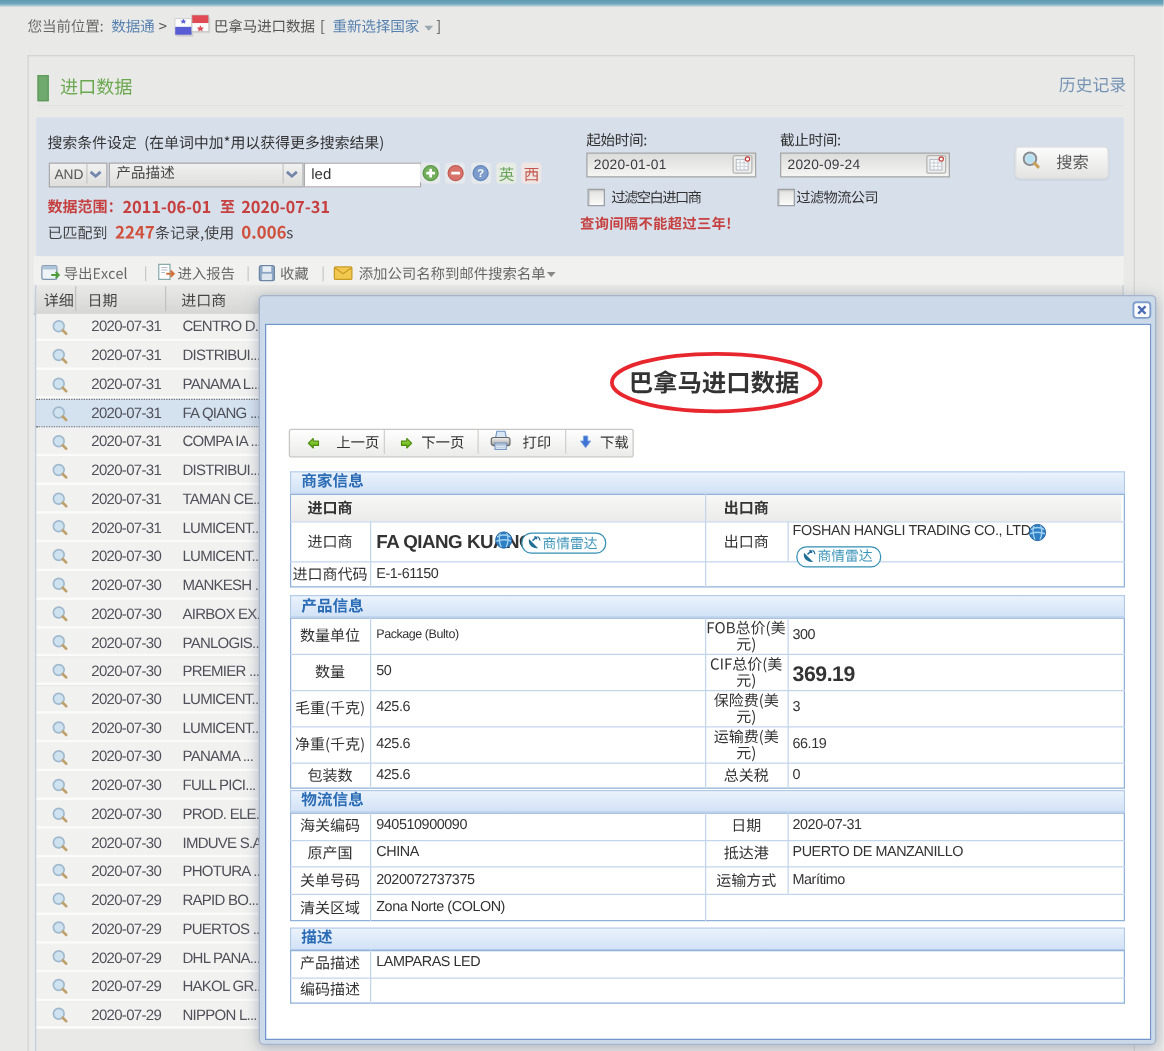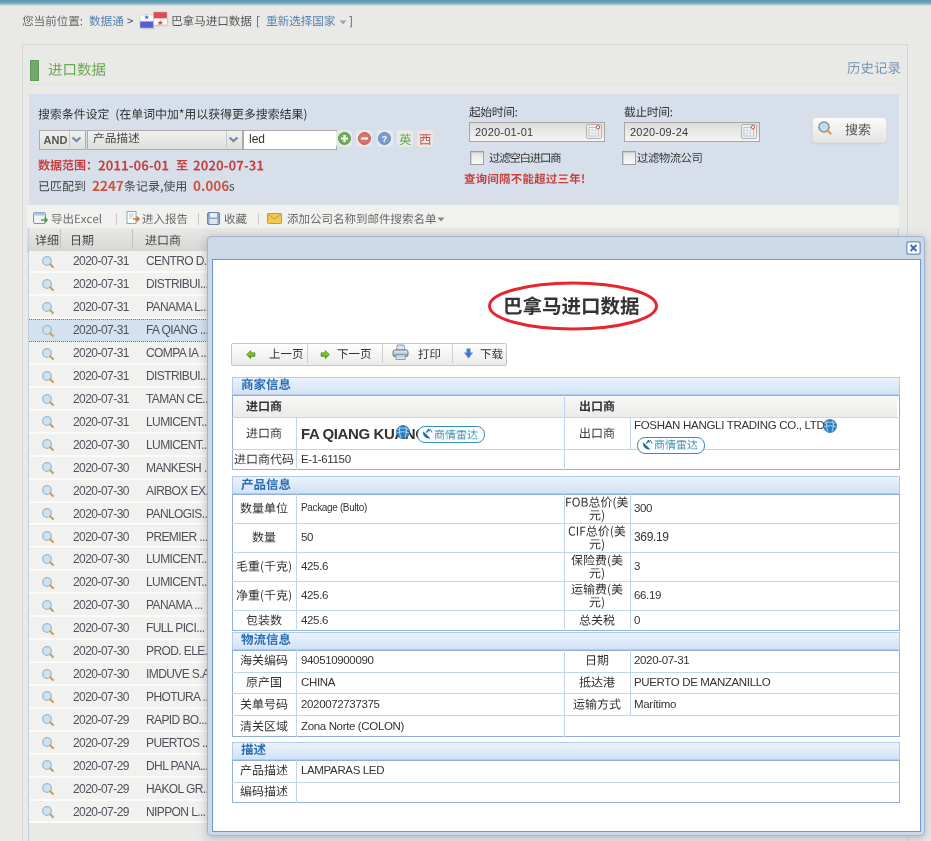--- a/index.html
+++ b/index.html
@@ -57,21 +57,21 @@
 <div class="b" style="left:30.0px;top:84.0px;width:869.0px;height:1.0px;background:#e2e2e0"></div>
 <div class="b" style="left:29px;top:94px;width:870px;height:111px;background:#d7dfeb"></div>
 <svg class="ct " style="left:38.0px;top:107.5px" width="270" height="13.8" viewBox="0 -10.5 270 13.8">
     <path d="M2.0 -10.0L2.0 -7.6L0.5 -7.6L0.5 -6.8L2.0 -6.8L2.0 -4.2L0.5 -3.7L0.7 -2.8L2.0 -3.3L2.0 -0.2C2.0 0.0 1.9 0.0 1.8 0.0C1.6 0.0 1.2 0.0 0.8 0.0C0.9 0.3 1.0 0.7 1.0 0.9C1.7 0.9 2.2 0.9 2.4 0.7C2.7 0.6 2.8 0.3 2.8 -0.2L2.8 -3.6L4.2 -4.2L4.0 -5.0L2.8 -4.5L2.8 -6.8L4.0 -6.8L4.0 -7.6L2.8 -7.6L2.8 -10.0ZM4.5 -3.5L4.5 -2.7L5.0 -2.7L5.0 -2.7C5.5 -1.9 6.1 -1.2 6.9 -0.6C5.9 -0.2 4.8 0.1 3.6 0.2C3.8 0.4 3.9 0.8 4.0 1.0C5.3 0.8 6.6 0.4 7.7 -0.1C8.7 0.3 9.8 0.7 10.9 0.9C11.0 0.7 11.3 0.4 11.4 0.2C10.4 0.0 9.4 -0.2 8.6 -0.6C9.6 -1.3 10.4 -2.1 10.8 -3.2L10.3 -3.5L10.2 -3.5L8.1 -3.5L8.1 -4.6L10.9 -4.6L10.9 -9.0L8.6 -9.0L8.6 -8.3L10.1 -8.3L10.1 -7.2L8.7 -7.2L8.7 -6.5L10.1 -6.5L10.1 -5.3L8.1 -5.3L8.1 -10.0L7.3 -10.0L7.3 -5.3L5.4 -5.3L5.4 -6.5L6.7 -6.5L6.7 -7.2L5.4 -7.2L5.4 -8.3C6.1 -8.4 6.7 -8.7 7.2 -9.0L6.6 -9.6C6.1 -9.3 5.4 -8.9 4.7 -8.7L4.7 -4.6L7.3 -4.6L7.3 -3.5ZM9.6 -2.7C9.2 -2.0 8.5 -1.5 7.8 -1.0C7.0 -1.5 6.3 -2.0 5.8 -2.7ZM19.4 -1.2C20.4 -0.7 21.7 0.1 22.3 0.7L23.1 0.2C22.4 -0.4 21.1 -1.2 20.1 -1.7ZM15.4 -1.6C14.7 -1.0 13.6 -0.3 12.6 0.1C12.8 0.3 13.2 0.6 13.3 0.7C14.3 0.2 15.4 -0.5 16.2 -1.3ZM14.2 -3.8C14.4 -3.9 14.7 -3.9 16.9 -4.1C15.9 -3.6 15.1 -3.2 14.7 -3.1C14.0 -2.8 13.5 -2.6 13.1 -2.6C13.2 -2.4 13.3 -2.0 13.4 -1.8C13.7 -1.9 14.1 -2.0 17.6 -2.2L17.6 -0.1C17.6 0.0 17.6 0.1 17.4 0.1C17.2 0.1 16.5 0.1 15.8 0.1C15.9 0.3 16.1 0.6 16.1 0.9C17.0 0.9 17.6 0.9 18.0 0.7C18.4 0.6 18.5 0.4 18.5 -0.1L18.5 -2.2L21.4 -2.4C21.7 -2.1 22.0 -1.8 22.2 -1.5L22.9 -2.0C22.4 -2.6 21.3 -3.6 20.4 -4.3L19.8 -3.9C20.1 -3.6 20.5 -3.3 20.8 -3.0L15.6 -2.8C17.3 -3.4 18.9 -4.2 20.6 -5.2L19.9 -5.7C19.4 -5.4 18.8 -5.0 18.2 -4.7L15.6 -4.6C16.4 -5.0 17.2 -5.5 18.0 -6.0L17.6 -6.3L22.2 -6.3L22.2 -4.8L23.0 -4.8L23.0 -7.1L18.3 -7.1L18.3 -8.2L22.9 -8.2L22.9 -8.9L18.3 -8.9L18.3 -10.0L17.4 -10.0L17.4 -8.9L12.8 -8.9L12.8 -8.2L17.4 -8.2L17.4 -7.1L12.7 -7.1L12.7 -4.8L13.5 -4.8L13.5 -6.3L17.1 -6.3C16.2 -5.6 15.2 -5.1 14.8 -4.9C14.5 -4.7 14.2 -4.6 14.0 -4.6C14.1 -4.4 14.2 -4.0 14.2 -3.8ZM27.4 -2.2C26.8 -1.4 25.7 -0.6 24.9 -0.1C25.1 0.0 25.4 0.3 25.5 0.5C26.3 -0.0 27.5 -1.0 28.1 -1.8ZM31.3 -1.7C32.1 -1.0 33.1 -0.1 33.5 0.6L34.2 0.0C33.7 -0.6 32.7 -1.5 31.9 -2.2ZM31.7 -8.1C31.2 -7.5 30.6 -7.0 29.8 -6.5C29.0 -7.0 28.4 -7.5 27.9 -8.1L27.9 -8.1ZM28.3 -10.0C27.7 -8.9 26.5 -7.7 24.7 -6.8C24.9 -6.7 25.2 -6.4 25.3 -6.2C26.1 -6.6 26.7 -7.0 27.3 -7.5C27.8 -7.0 28.3 -6.5 28.9 -6.1C27.5 -5.4 25.8 -5.0 24.2 -4.7C24.4 -4.5 24.6 -4.2 24.6 -4.0C26.4 -4.2 28.2 -4.7 29.8 -5.6C31.2 -4.8 32.9 -4.3 34.7 -4.0C34.9 -4.3 35.1 -4.6 35.3 -4.8C33.6 -5.0 32.0 -5.5 30.6 -6.1C31.7 -6.7 32.5 -7.6 33.1 -8.6L32.5 -8.9L32.3 -8.9L28.6 -8.9C28.9 -9.2 29.1 -9.5 29.3 -9.8ZM29.3 -4.7L29.3 -3.4L25.5 -3.4L25.5 -2.6L29.3 -2.6L29.3 -0.0C29.3 0.1 29.2 0.1 29.1 0.1C29.0 0.1 28.5 0.1 28.0 0.1C28.2 0.3 28.3 0.7 28.3 0.9C29.0 0.9 29.5 0.9 29.8 0.8C30.1 0.6 30.2 0.4 30.2 -0.0L30.2 -2.6L33.9 -2.6L33.9 -3.4L30.2 -3.4L30.2 -4.7ZM39.5 -4.1L39.5 -3.2L42.9 -3.2L42.9 1.0L43.8 1.0L43.8 -3.2L47.0 -3.2L47.0 -4.1L43.8 -4.1L43.8 -6.7L46.5 -6.7L46.5 -7.6L43.8 -7.6L43.8 -9.9L42.9 -9.9L42.9 -7.6L41.3 -7.6C41.4 -8.1 41.6 -8.7 41.7 -9.2L40.8 -9.4C40.6 -7.8 40.1 -6.3 39.4 -5.3C39.6 -5.2 40.0 -5.0 40.1 -4.9C40.5 -5.4 40.8 -6.0 41.0 -6.7L42.9 -6.7L42.9 -4.1ZM38.9 -9.9C38.2 -8.2 37.2 -6.4 36.1 -5.2C36.2 -5.0 36.5 -4.5 36.6 -4.3C37.0 -4.7 37.3 -5.2 37.7 -5.7L37.7 0.9L38.5 0.9L38.5 -7.1C39.0 -7.9 39.4 -8.8 39.7 -9.7ZM49.1 -9.2C49.7 -8.7 50.5 -7.9 50.8 -7.4L51.5 -8.0C51.1 -8.5 50.3 -9.3 49.6 -9.8ZM48.1 -6.3L48.1 -5.4L49.8 -5.4L49.8 -1.1C49.8 -0.6 49.4 -0.2 49.2 -0.0C49.4 0.1 49.6 0.5 49.7 0.7C49.9 0.5 50.2 0.2 52.3 -1.3C52.2 -1.5 52.1 -1.8 52.0 -2.1L50.7 -1.1L50.7 -6.3ZM53.4 -9.6L53.4 -8.2C53.4 -7.4 53.2 -6.4 51.6 -5.7C51.8 -5.5 52.1 -5.2 52.2 -5.0C53.9 -5.8 54.3 -7.1 54.3 -8.2L54.3 -8.7L56.4 -8.7L56.4 -6.8C56.4 -5.9 56.6 -5.6 57.4 -5.6C57.5 -5.6 58.1 -5.6 58.3 -5.6C58.5 -5.6 58.8 -5.6 58.9 -5.6C58.9 -5.8 58.9 -6.2 58.8 -6.4C58.7 -6.4 58.4 -6.4 58.3 -6.4C58.1 -6.4 57.6 -6.4 57.5 -6.4C57.3 -6.4 57.2 -6.5 57.2 -6.8L57.2 -9.6ZM57.2 -3.9C56.8 -3.0 56.1 -2.2 55.3 -1.5C54.5 -2.2 53.9 -3.0 53.5 -3.9ZM52.2 -4.7L52.2 -3.9L52.8 -3.9L52.6 -3.8C53.1 -2.7 53.8 -1.8 54.6 -1.0C53.7 -0.5 52.7 -0.1 51.7 0.2C51.8 0.4 52.0 0.7 52.1 1.0C53.2 0.6 54.3 0.2 55.3 -0.5C56.2 0.2 57.3 0.7 58.5 1.0C58.6 0.7 58.9 0.4 59.1 0.2C57.9 -0.0 56.9 -0.5 56.0 -1.0C57.0 -1.9 57.8 -3.0 58.3 -4.5L57.8 -4.8L57.6 -4.7ZM62.2 -4.5C61.9 -2.3 61.3 -0.6 59.9 0.4C60.1 0.5 60.5 0.8 60.7 1.0C61.5 0.3 62.0 -0.6 62.4 -1.7C63.5 0.3 65.3 0.8 67.8 0.8L70.6 0.8C70.6 0.5 70.8 0.1 70.9 -0.1C70.3 -0.1 68.3 -0.1 67.9 -0.1C67.2 -0.1 66.5 -0.2 65.9 -0.3L65.9 -2.7L69.4 -2.7L69.4 -3.5L65.9 -3.5L65.9 -5.5L69.0 -5.5L69.0 -6.3L62.0 -6.3L62.0 -5.5L65.0 -5.5L65.0 -0.5C64.0 -0.9 63.2 -1.6 62.8 -2.8C62.9 -3.3 63.0 -3.9 63.1 -4.4ZM64.6 -9.8C64.8 -9.5 65.0 -9.0 65.1 -8.7L60.5 -8.7L60.5 -6.1L61.4 -6.1L61.4 -7.8L69.5 -7.8L69.5 -6.1L70.4 -6.1L70.4 -8.7L66.1 -8.7C66.0 -9.0 65.7 -9.6 65.5 -10.1ZM80.2 2.3L80.9 2.0C79.8 0.3 79.3 -1.7 79.3 -3.7C79.3 -5.7 79.8 -7.7 80.9 -9.4L80.2 -9.7C79.1 -7.9 78.4 -6.0 78.4 -3.7C78.4 -1.4 79.1 0.6 80.2 2.3ZM86.0 -10.0C85.9 -9.4 85.6 -8.8 85.4 -8.2L82.1 -8.2L82.1 -7.3L85.0 -7.3C84.2 -5.8 83.2 -4.4 81.8 -3.4C82.0 -3.2 82.2 -2.8 82.3 -2.6C82.8 -2.9 83.3 -3.3 83.7 -3.8L83.7 0.9L84.6 0.9L84.6 -4.8C85.1 -5.6 85.6 -6.4 86.0 -7.3L92.5 -7.3L92.5 -8.2L86.4 -8.2C86.6 -8.7 86.8 -9.2 87.0 -9.8ZM88.5 -6.7L88.5 -4.4L85.8 -4.4L85.8 -3.5L88.5 -3.5L88.5 -0.2L85.3 -0.2L85.3 0.7L92.5 0.7L92.5 -0.2L89.4 -0.2L89.4 -3.5L92.1 -3.5L92.1 -4.4L89.4 -4.4L89.4 -6.7ZM95.9 -5.2L98.7 -5.2L98.7 -3.9L95.9 -3.9ZM99.7 -5.2L102.6 -5.2L102.6 -3.9L99.7 -3.9ZM95.9 -7.2L98.7 -7.2L98.7 -5.9L95.9 -5.9ZM99.7 -7.2L102.6 -7.2L102.6 -5.9L99.7 -5.9ZM101.7 -9.9C101.4 -9.3 100.9 -8.5 100.5 -7.9L97.6 -7.9L98.1 -8.2C97.9 -8.7 97.3 -9.4 96.8 -9.9L96.1 -9.6C96.5 -9.1 97.0 -8.4 97.2 -7.9L95.0 -7.9L95.0 -3.2L98.7 -3.2L98.7 -2.0L93.9 -2.0L93.9 -1.2L98.7 -1.2L98.7 0.9L99.7 0.9L99.7 -1.2L104.6 -1.2L104.6 -2.0L99.7 -2.0L99.7 -3.2L103.5 -3.2L103.5 -7.9L101.5 -7.9C101.9 -8.4 102.3 -9.1 102.7 -9.6ZM106.4 -9.1C107.1 -8.5 107.9 -7.7 108.3 -7.2L108.9 -7.9C108.5 -8.3 107.7 -9.1 107.0 -9.6ZM109.8 -7.4L109.8 -6.6L114.4 -6.6L114.4 -7.4ZM105.7 -6.3L105.7 -5.4L107.5 -5.4L107.5 -1.2C107.5 -0.6 107.1 -0.2 106.9 0.0C107.0 0.1 107.3 0.4 107.4 0.6C107.5 0.4 107.8 0.2 109.8 -1.3C109.8 -1.5 109.6 -1.8 109.6 -2.1L108.3 -1.2L108.3 -6.3ZM109.6 -9.4L109.6 -8.6L115.3 -8.6L115.3 -0.2C115.3 0.0 115.2 0.1 115.0 0.1C114.8 0.1 114.1 0.1 113.4 0.0C113.5 0.3 113.6 0.7 113.7 1.0C114.6 1.0 115.3 0.9 115.7 0.8C116.0 0.6 116.2 0.4 116.2 -0.2L116.2 -9.4ZM111.1 -4.6L113.1 -4.6L113.1 -2.4L111.1 -2.4ZM110.3 -5.4L110.3 -0.8L111.1 -0.8L111.1 -1.6L113.9 -1.6L113.9 -5.4ZM122.5 -10.0L122.5 -7.9L118.2 -7.9L118.2 -2.2L119.1 -2.2L119.1 -3.0L122.5 -3.0L122.5 0.9L123.5 0.9L123.5 -3.0L126.9 -3.0L126.9 -2.3L127.8 -2.3L127.8 -7.9L123.5 -7.9L123.5 -10.0ZM119.1 -3.8L119.1 -7.0L122.5 -7.0L122.5 -3.8ZM126.9 -3.8L123.5 -3.8L123.5 -7.0L126.9 -7.0ZM135.8 -8.5L135.8 0.8L136.6 0.8L136.6 -0.1L138.9 -0.1L138.9 0.7L139.8 0.7L139.8 -8.5ZM136.6 -1.0L136.6 -7.7L138.9 -7.7L138.9 -1.0ZM131.3 -9.8L131.3 -7.7L129.6 -7.7L129.6 -6.9L131.3 -6.9C131.2 -3.9 130.8 -1.2 129.3 0.3C129.5 0.5 129.9 0.8 130.0 1.0C131.6 -0.8 132.0 -3.6 132.1 -6.9L133.9 -6.9C133.8 -2.3 133.7 -0.7 133.5 -0.3C133.4 -0.2 133.3 -0.1 133.1 -0.1C132.9 -0.1 132.4 -0.1 131.8 -0.2C131.9 0.1 132.0 0.5 132.1 0.7C132.6 0.8 133.1 0.8 133.5 0.7C133.8 0.7 134.0 0.6 134.3 0.3C134.6 -0.2 134.7 -2.0 134.8 -7.3C134.8 -7.4 134.8 -7.7 134.8 -7.7L132.1 -7.7L132.2 -9.8ZM142.7 -5.6L143.7 -6.7L144.6 -5.6L145.1 -6.0L144.3 -7.2L145.6 -7.8L145.4 -8.4L144.1 -8.0L144.0 -9.5L143.3 -9.5L143.2 -8.0L141.8 -8.4L141.6 -7.8L142.9 -7.2L142.2 -6.0ZM148.3 -9.2L148.3 -4.8C148.3 -3.2 148.1 -1.1 146.8 0.4C147.0 0.5 147.4 0.8 147.5 1.0C148.4 0.0 148.8 -1.4 149.0 -2.7L152.0 -2.7L152.0 0.8L152.9 0.8L152.9 -2.7L156.1 -2.7L156.1 -0.3C156.1 -0.0 156.0 0.0 155.8 0.0C155.6 0.0 154.7 0.1 153.9 0.0C154.0 0.3 154.2 0.7 154.2 0.9C155.3 0.9 156.0 0.9 156.4 0.7C156.8 0.6 157.0 0.3 157.0 -0.3L157.0 -9.2ZM149.1 -8.3L152.0 -8.3L152.0 -6.4L149.1 -6.4ZM156.1 -8.3L156.1 -6.4L152.9 -6.4L152.9 -8.3ZM149.1 -5.5L152.0 -5.5L152.0 -3.5L149.1 -3.5C149.1 -4.0 149.1 -4.4 149.1 -4.8ZM156.1 -5.5L156.1 -3.5L152.9 -3.5L152.9 -5.5ZM162.8 -8.5C163.5 -7.6 164.2 -6.4 164.6 -5.6L165.4 -6.1C165.0 -6.9 164.2 -8.0 163.5 -8.9ZM167.4 -9.5C167.1 -4.2 166.3 -1.3 162.4 0.2C162.7 0.4 163.0 0.8 163.1 1.0C164.7 0.3 165.9 -0.7 166.6 -1.9C167.6 -1.0 168.6 0.2 169.0 0.9L169.8 0.3C169.3 -0.5 168.1 -1.8 167.1 -2.7C167.8 -4.4 168.2 -6.6 168.3 -9.5ZM160.0 -0.2C160.3 -0.5 160.7 -0.8 164.2 -2.4C164.1 -2.6 164.0 -3.0 164.0 -3.3L161.2 -2.0L161.2 -9.1L160.2 -9.1L160.2 -2.1C160.2 -1.5 159.8 -1.1 159.5 -1.0C159.7 -0.8 159.9 -0.5 160.0 -0.2ZM178.7 -6.6C179.3 -6.2 180.0 -5.5 180.3 -5.1L180.9 -5.6C180.6 -6.0 179.9 -6.6 179.3 -7.0ZM177.5 -7.1L177.5 -5.3L177.5 -4.9L174.7 -4.9L174.7 -4.1L177.4 -4.1C177.2 -2.6 176.5 -0.9 174.3 0.4C174.6 0.6 174.8 0.8 175.0 1.0C176.8 -0.1 177.6 -1.5 178.0 -2.8C178.6 -1.1 179.6 0.2 181.0 0.9C181.1 0.7 181.4 0.4 181.6 0.2C179.9 -0.5 178.9 -2.1 178.4 -4.1L181.4 -4.1L181.4 -4.9L178.3 -4.9L178.3 -5.3L178.3 -7.1ZM177.8 -10.0L177.8 -9.0L174.7 -9.0L174.7 -10.0L173.8 -10.0L173.8 -9.0L171.0 -9.0L171.0 -8.2L173.8 -8.2L173.8 -7.3L174.7 -7.3L174.7 -8.2L177.8 -8.2L177.8 -7.3L178.6 -7.3L178.6 -8.2L181.4 -8.2L181.4 -9.0L178.6 -9.0L178.6 -10.0ZM174.1 -7.0C173.8 -6.7 173.5 -6.4 173.2 -6.2C172.9 -6.5 172.4 -6.9 171.9 -7.2L171.3 -6.7C171.8 -6.4 172.2 -6.1 172.5 -5.7C172.0 -5.3 171.3 -5.0 170.7 -4.7C170.9 -4.6 171.1 -4.3 171.3 -4.1C171.8 -4.4 172.4 -4.7 173.0 -5.1C173.2 -4.7 173.3 -4.3 173.4 -4.0C172.8 -3.2 171.6 -2.3 170.7 -1.9C170.9 -1.7 171.1 -1.4 171.2 -1.2C172.0 -1.6 172.9 -2.3 173.5 -3.0L173.5 -2.5C173.5 -1.3 173.4 -0.5 173.1 -0.1C173.0 0.0 172.9 0.1 172.8 0.1C172.5 0.1 172.1 0.1 171.5 0.1C171.7 0.3 171.8 0.6 171.8 0.9C172.3 0.9 172.7 0.9 173.1 0.8C173.4 0.8 173.6 0.7 173.7 0.5C174.2 -0.1 174.3 -1.1 174.3 -2.5C174.3 -3.5 174.2 -4.6 173.6 -5.5C174.1 -5.9 174.5 -6.2 174.8 -6.6ZM187.9 -7.3L191.8 -7.3L191.8 -6.4L187.9 -6.4ZM187.9 -8.9L191.8 -8.9L191.8 -8.0L187.9 -8.0ZM187.0 -9.6L187.0 -5.7L192.7 -5.7L192.7 -9.6ZM187.0 -1.7C187.6 -1.2 188.2 -0.5 188.5 0.0L189.2 -0.5C188.9 -0.9 188.2 -1.6 187.7 -2.1ZM185.1 -10.0C184.6 -9.1 183.5 -8.1 182.6 -7.5C182.7 -7.3 183.0 -7.0 183.1 -6.8C184.1 -7.5 185.3 -8.6 186.0 -9.6ZM186.0 -3.1L186.0 -2.3L190.8 -2.3L190.8 -0.0C190.8 0.1 190.7 0.1 190.6 0.2C190.4 0.2 189.8 0.2 189.1 0.2C189.2 0.4 189.4 0.7 189.4 1.0C190.3 1.0 190.9 1.0 191.2 0.8C191.6 0.7 191.7 0.5 191.7 -0.0L191.7 -2.3L193.5 -2.3L193.5 -3.1L191.7 -3.1L191.7 -4.1L193.3 -4.1L193.3 -4.9L186.3 -4.9L186.3 -4.1L190.8 -4.1L190.8 -3.1ZM185.3 -7.3C184.6 -6.1 183.5 -4.9 182.4 -4.1C182.5 -3.9 182.8 -3.4 182.9 -3.2C183.3 -3.6 183.8 -4.1 184.3 -4.5L184.3 0.9L185.1 0.9L185.1 -5.6C185.5 -6.0 185.8 -6.5 186.1 -7.0ZM197.0 -2.8L196.3 -2.5C196.7 -1.8 197.2 -1.3 197.8 -0.8C197.0 -0.4 196.0 -0.1 194.6 0.2C194.8 0.4 195.0 0.8 195.1 1.0C196.7 0.6 197.8 0.2 198.6 -0.3C200.2 0.5 202.4 0.8 205.2 0.9C205.2 0.6 205.4 0.2 205.6 0.0C202.9 -0.0 200.8 -0.2 199.3 -0.9C199.9 -1.5 200.2 -2.2 200.4 -2.9L204.4 -2.9L204.4 -7.5L200.5 -7.5L200.5 -8.6L205.2 -8.6L205.2 -9.4L194.8 -9.4L194.8 -8.6L199.6 -8.6L199.6 -7.5L195.9 -7.5L195.9 -2.9L199.4 -2.9C199.3 -2.4 199.0 -1.8 198.5 -1.4C197.9 -1.7 197.4 -2.2 197.0 -2.8ZM196.7 -4.9L199.6 -4.9L199.6 -4.4C199.6 -4.2 199.6 -3.9 199.6 -3.7L196.7 -3.7ZM200.5 -3.7C200.5 -3.9 200.5 -4.2 200.5 -4.4L200.5 -4.9L203.5 -4.9L203.5 -3.7ZM196.7 -6.8L199.6 -6.8L199.6 -5.6L196.7 -5.6ZM200.5 -6.8L203.5 -6.8L203.5 -5.6L200.5 -5.6ZM211.4 -10.0C210.6 -9.0 209.2 -7.9 207.3 -7.1C207.5 -6.9 207.7 -6.6 207.9 -6.4C209.0 -6.9 209.9 -7.5 210.7 -8.2L214.0 -8.2C213.4 -7.4 212.6 -6.8 211.7 -6.2C211.2 -6.6 210.6 -7.0 210.1 -7.3L209.5 -6.8C210.0 -6.6 210.5 -6.2 210.9 -5.8C209.6 -5.2 208.2 -4.8 206.9 -4.5C207.0 -4.3 207.2 -4.0 207.3 -3.7C210.4 -4.4 213.9 -6.0 215.4 -8.6L214.8 -9.0L214.7 -9.0L211.6 -9.0C211.8 -9.2 212.1 -9.5 212.3 -9.8ZM213.3 -5.9C212.4 -4.7 210.7 -3.4 208.3 -2.5C208.5 -2.3 208.7 -2.0 208.9 -1.8C210.4 -2.4 211.6 -3.1 212.6 -4.0L215.8 -4.0C215.2 -3.0 214.4 -2.3 213.4 -1.7C212.9 -2.1 212.4 -2.5 211.9 -2.9L211.1 -2.5C211.6 -2.1 212.1 -1.7 212.5 -1.3C210.9 -0.5 208.9 -0.1 206.8 0.1C207.0 0.3 207.1 0.7 207.2 1.0C211.4 0.5 215.5 -0.9 217.2 -4.4L216.6 -4.8L216.4 -4.8L213.5 -4.8C213.8 -5.1 214.0 -5.4 214.3 -5.7ZM219.8 -10.0L219.8 -7.6L218.4 -7.6L218.4 -6.8L219.8 -6.8L219.8 -4.2L218.3 -3.7L218.5 -2.8L219.8 -3.3L219.8 -0.2C219.8 0.0 219.7 0.0 219.6 0.0C219.5 0.0 219.1 0.0 218.6 0.0C218.7 0.3 218.8 0.7 218.8 0.9C219.5 0.9 220.0 0.9 220.3 0.7C220.6 0.6 220.6 0.3 220.6 -0.2L220.6 -3.6L222.0 -4.2L221.8 -5.0L220.6 -4.5L220.6 -6.8L221.9 -6.8L221.9 -7.6L220.6 -7.6L220.6 -10.0ZM222.3 -3.5L222.3 -2.7L222.9 -2.7L222.8 -2.7C223.3 -1.9 224.0 -1.2 224.8 -0.6C223.8 -0.2 222.6 0.1 221.4 0.2C221.6 0.4 221.8 0.8 221.9 1.0C223.2 0.8 224.5 0.4 225.6 -0.1C226.5 0.3 227.6 0.7 228.7 0.9C228.9 0.7 229.1 0.4 229.3 0.2C228.2 0.0 227.3 -0.2 226.4 -0.6C227.4 -1.3 228.2 -2.1 228.7 -3.2L228.1 -3.5L228.0 -3.5L226.0 -3.5L226.0 -4.6L228.7 -4.6L228.7 -9.0L226.4 -9.0L226.4 -8.3L227.9 -8.3L227.9 -7.2L226.5 -7.2L226.5 -6.5L227.9 -6.5L227.9 -5.3L226.0 -5.3L226.0 -10.0L225.1 -10.0L225.1 -5.3L223.3 -5.3L223.3 -6.5L224.6 -6.5L224.6 -7.2L223.3 -7.2L223.3 -8.3C223.9 -8.4 224.5 -8.7 225.1 -9.0L224.4 -9.6C224.0 -9.3 223.2 -8.9 222.5 -8.7L222.5 -4.6L225.1 -4.6L225.1 -3.5ZM227.5 -2.7C227.0 -2.0 226.4 -1.5 225.6 -1.0C224.8 -1.5 224.1 -2.0 223.7 -2.7ZM237.3 -1.2C238.3 -0.7 239.5 0.1 240.2 0.7L240.9 0.2C240.2 -0.4 238.9 -1.2 237.9 -1.7ZM233.2 -1.6C232.5 -1.0 231.4 -0.3 230.5 0.1C230.7 0.3 231.0 0.6 231.1 0.7C232.1 0.2 233.2 -0.5 234.0 -1.3ZM232.0 -3.8C232.2 -3.9 232.5 -3.9 234.7 -4.1C233.8 -3.6 232.9 -3.2 232.5 -3.1C231.9 -2.8 231.3 -2.6 230.9 -2.6C231.0 -2.4 231.1 -2.0 231.2 -1.8C231.5 -1.9 232.0 -2.0 235.4 -2.2L235.4 -0.1C235.4 0.0 235.4 0.1 235.2 0.1C235.0 0.1 234.4 0.1 233.6 0.1C233.8 0.3 233.9 0.6 234.0 0.9C234.8 0.9 235.4 0.9 235.8 0.7C236.2 0.6 236.3 0.4 236.3 -0.1L236.3 -2.2L239.2 -2.4C239.5 -2.1 239.8 -1.8 240.0 -1.5L240.7 -2.0C240.2 -2.6 239.1 -3.6 238.3 -4.3L237.6 -3.9C238.0 -3.6 238.3 -3.3 238.6 -3.0L233.4 -2.8C235.1 -3.4 236.8 -4.2 238.4 -5.2L237.7 -5.7C237.2 -5.4 236.6 -5.0 236.1 -4.7L233.4 -4.6C234.2 -5.0 235.0 -5.5 235.8 -6.0L235.4 -6.3L240.0 -6.3L240.0 -4.8L240.9 -4.8L240.9 -7.1L236.1 -7.1L236.1 -8.2L240.7 -8.2L240.7 -8.9L236.1 -8.9L236.1 -10.0L235.2 -10.0L235.2 -8.9L230.6 -8.9L230.6 -8.2L235.2 -8.2L235.2 -7.1L230.5 -7.1L230.5 -4.8L231.4 -4.8L231.4 -6.3L234.9 -6.3C234.0 -5.6 233.0 -5.1 232.7 -4.9C232.3 -4.7 232.0 -4.6 231.8 -4.6C231.9 -4.4 232.0 -4.0 232.0 -3.8ZM242.0 -0.6L242.2 0.3C243.4 0.0 245.0 -0.3 246.5 -0.7L246.4 -1.5C244.8 -1.2 243.2 -0.8 242.0 -0.6ZM242.3 -5.1C242.5 -5.2 242.8 -5.2 244.3 -5.4C243.7 -4.7 243.2 -4.1 243.0 -3.8C242.6 -3.4 242.4 -3.1 242.1 -3.1C242.2 -2.8 242.3 -2.4 242.4 -2.2C242.7 -2.3 243.1 -2.4 246.4 -3.0C246.4 -3.2 246.4 -3.6 246.4 -3.8L243.7 -3.4C244.7 -4.4 245.6 -5.7 246.4 -7.0L245.6 -7.5C245.4 -7.1 245.1 -6.6 244.8 -6.2L243.3 -6.1C244.0 -7.1 244.7 -8.3 245.2 -9.5L244.3 -9.9C243.8 -8.5 242.9 -7.1 242.7 -6.7C242.4 -6.3 242.2 -6.0 242.0 -6.0C242.1 -5.7 242.2 -5.3 242.3 -5.1ZM249.2 -10.0L249.2 -8.4L246.5 -8.4L246.5 -7.5L249.2 -7.5L249.2 -5.7L246.8 -5.7L246.8 -4.8L252.6 -4.8L252.6 -5.7L250.1 -5.7L250.1 -7.5L252.9 -7.5L252.9 -8.4L250.1 -8.4L250.1 -10.0ZM247.1 -3.6L247.1 0.9L248.0 0.9L248.0 0.4L251.5 0.4L251.5 0.9L252.4 0.9L252.4 -3.6ZM248.0 -0.4L248.0 -2.8L251.5 -2.8L251.5 -0.4ZM255.4 -9.4L255.4 -4.7L259.0 -4.7L259.0 -3.7L254.3 -3.7L254.3 -2.9L258.3 -2.9C257.2 -1.7 255.5 -0.7 254.0 -0.2C254.2 0.0 254.4 0.3 254.6 0.6C256.1 -0.0 257.9 -1.2 259.0 -2.5L259.0 1.0L260.0 1.0L260.0 -2.5C261.1 -1.3 262.9 -0.1 264.4 0.5C264.5 0.3 264.8 -0.1 265.0 -0.2C263.5 -0.7 261.8 -1.8 260.7 -2.9L264.7 -2.9L264.7 -3.7L260.0 -3.7L260.0 -4.7L263.6 -4.7L263.6 -9.4ZM256.3 -6.7L259.0 -6.7L259.0 -5.5L256.3 -5.5ZM260.0 -6.7L262.7 -6.7L262.7 -5.5L260.0 -5.5ZM256.3 -8.7L259.0 -8.7L259.0 -7.4L256.3 -7.4ZM260.0 -8.7L262.7 -8.7L262.7 -7.4L260.0 -7.4ZM266.6 2.3C267.7 0.6 268.4 -1.4 268.4 -3.7C268.4 -6.0 267.7 -7.9 266.6 -9.7L265.9 -9.4C267.0 -7.7 267.5 -5.7 267.5 -3.7C267.5 -1.7 267.0 0.3 265.9 2.0Z" fill="#333"></path>
   </svg>
 <div class="b" style="left:38.5px;top:130px;width:45px;height:18px;background:linear-gradient(#f1f1f0,#dededd);border:1px solid #ababab"></div>
 <div class="b" style="left:68.5px;top:131px;width:1px;height:16px;background:#c6c6c5"></div>
 <svg class="ct" style="left:70.5px;top:136.0px" width="11" height="7" viewBox="0 0 11 7">
     <path d="M1.5 1.5 L5.5 5 L9.5 1.5" stroke="#7387ab" stroke-width="2.2" fill="none"></path>
   </svg>
-<div class="t" style="left:43.5px;top:133.9px;font-size:11px;color:#555;font-weight:bold">AND</div>
+<div class="t" style="left:43.5px;top:133.9px;font-size:11px;color:#555;font-weight:normal">AND</div>
 <div class="b" style="left:86.5px;top:130px;width:154.5px;height:18px;background:linear-gradient(#f1f1f0,#dededd);border:1px solid #ababab"></div>
 <div class="b" style="left:226.0px;top:131px;width:1px;height:16px;background:#c6c6c5"></div>
 <svg class="ct" style="left:228.0px;top:136.0px" width="11" height="7" viewBox="0 0 11 7">
     <path d="M1.5 1.5 L5.5 5 L9.5 1.5" stroke="#7387ab" stroke-width="2.2" fill="none"></path>
   </svg>
 <svg class="ct " style="left:92.5px;top:132.2px" width="47" height="13.600000000000001" viewBox="0 -10.3 47 13.600000000000001">
     <path d="M3.1 -7.2C3.5 -6.6 3.9 -5.9 4.1 -5.5L4.9 -5.8C4.7 -6.3 4.2 -7.0 3.8 -7.5ZM8.1 -7.4C7.9 -6.8 7.4 -6.0 7.1 -5.4L1.5 -5.4L1.5 -3.8C1.5 -2.6 1.3 -0.9 0.4 0.4C0.6 0.5 1.0 0.8 1.1 1.0C2.2 -0.4 2.4 -2.4 2.4 -3.8L2.4 -4.6L10.9 -4.6L10.9 -5.4L8.0 -5.4C8.3 -5.9 8.7 -6.5 9.0 -7.1ZM5.0 -9.6C5.2 -9.3 5.5 -8.8 5.7 -8.4L1.3 -8.4L1.3 -7.6L10.6 -7.6L10.6 -8.4L6.7 -8.4L6.7 -8.4C6.6 -8.8 6.2 -9.4 5.8 -9.8ZM15.2 -8.5L19.9 -8.5L19.9 -6.3L15.2 -6.3ZM14.4 -9.3L14.4 -5.4L20.8 -5.4L20.8 -9.3ZM12.7 -4.2L12.7 0.9L13.5 0.9L13.5 0.3L16.0 0.3L16.0 0.8L16.8 0.8L16.8 -4.2ZM13.5 -0.5L13.5 -3.3L16.0 -3.3L16.0 -0.5ZM18.1 -4.2L18.1 0.9L19.0 0.9L19.0 0.3L21.6 0.3L21.6 0.9L22.5 0.9L22.5 -4.2ZM19.0 -0.5L19.0 -3.3L21.6 -3.3L21.6 -0.5ZM32.2 -9.8L32.2 -8.1L30.1 -8.1L30.1 -9.8L29.2 -9.8L29.2 -8.1L27.6 -8.1L27.6 -7.3L29.2 -7.3L29.2 -5.8L30.1 -5.8L30.1 -7.3L32.2 -7.3L32.2 -5.8L33.0 -5.8L33.0 -7.3L34.5 -7.3L34.5 -8.1L33.0 -8.1L33.0 -9.8ZM28.9 -2.1L30.7 -2.1L30.7 -0.5L28.9 -0.5ZM28.9 -2.9L28.9 -4.5L30.7 -4.5L30.7 -2.9ZM33.3 -2.1L33.3 -0.5L31.5 -0.5L31.5 -2.1ZM33.3 -2.9L31.5 -2.9L31.5 -4.5L33.3 -4.5ZM28.1 -5.3L28.1 0.9L28.9 0.9L28.9 0.3L33.3 0.3L33.3 0.9L34.1 0.9L34.1 -5.3ZM25.3 -9.8L25.3 -7.5L23.9 -7.5L23.9 -6.6L25.3 -6.6L25.3 -4.1C24.7 -3.9 24.2 -3.7 23.7 -3.6L23.9 -2.7L25.3 -3.2L25.3 -0.2C25.3 0.0 25.2 0.0 25.1 0.0C25.0 0.1 24.5 0.1 24.0 0.0C24.1 0.3 24.2 0.6 24.3 0.9C25.0 0.9 25.4 0.8 25.7 0.7C26.0 0.6 26.1 0.3 26.1 -0.2L26.1 -3.5L27.4 -3.9L27.3 -4.7L26.1 -4.3L26.1 -6.6L27.4 -6.6L27.4 -7.5L26.1 -7.5L26.1 -9.8ZM43.4 -9.2C43.9 -8.7 44.6 -8.1 44.9 -7.7L45.6 -8.2C45.3 -8.6 44.6 -9.2 44.1 -9.6ZM35.9 -8.9C36.5 -8.3 37.3 -7.4 37.6 -6.8L38.4 -7.2C38.0 -7.8 37.2 -8.7 36.6 -9.3ZM42.0 -9.7L42.0 -7.5L38.8 -7.5L38.8 -6.7L41.6 -6.7C40.9 -5.0 39.8 -3.2 38.6 -2.3C38.8 -2.2 39.1 -1.9 39.3 -1.7C40.3 -2.6 41.3 -4.1 42.0 -5.8L42.0 -0.8L42.9 -0.8L42.9 -5.7C43.9 -4.5 45.0 -3.1 45.5 -2.2L46.2 -2.7C45.6 -3.8 44.2 -5.5 43.0 -6.7L46.1 -6.7L46.1 -7.5L42.9 -7.5L42.9 -9.7ZM38.2 -5.7L35.7 -5.7L35.7 -4.8L37.4 -4.8L37.4 -1.3C36.8 -1.1 36.2 -0.6 35.6 -0.0L36.1 0.7C36.8 0.0 37.4 -0.6 37.8 -0.6C38.1 -0.6 38.4 -0.3 38.9 0.0C39.7 0.5 40.7 0.6 42.1 0.6C43.2 0.6 45.3 0.5 46.1 0.5C46.1 0.2 46.3 -0.2 46.4 -0.4C45.2 -0.3 43.5 -0.2 42.1 -0.2C40.9 -0.2 39.9 -0.3 39.1 -0.7C38.7 -0.9 38.4 -1.1 38.2 -1.3Z" fill="#444"></path>
   </svg>
 <div class="b" style="left:243px;top:130px;width:92px;height:18px;background:#fff;border:1px solid #ababab"></div>
 <div class="t" style="left:249.0px;top:133.0px;font-size:12px;color:#333;font-weight:normal">led</div>
@@ -537,21 +537,21 @@
 <svg class="ct " style="left:252.0px;top:531.4px" width="25" height="14.0" viewBox="0 -10.6 25 14.0">
     <path d="M5.3 -9.9C5.1 -9.4 4.7 -8.7 4.4 -8.3L5.0 -8.0C5.3 -8.4 5.7 -9.0 6.1 -9.5ZM1.1 -9.5C1.4 -9.0 1.7 -8.4 1.8 -7.9L2.5 -8.2C2.4 -8.7 2.1 -9.3 1.7 -9.8ZM4.9 -3.1C4.6 -2.5 4.3 -2.0 3.8 -1.5C3.3 -1.7 2.9 -2.0 2.4 -2.2C2.6 -2.4 2.8 -2.8 3.0 -3.1ZM1.3 -1.8C1.9 -1.6 2.6 -1.3 3.2 -1.0C2.4 -0.4 1.5 -0.1 0.5 0.2C0.6 0.3 0.8 0.6 0.9 0.9C2.0 0.6 3.0 0.1 3.9 -0.6C4.3 -0.4 4.7 -0.1 4.9 0.1L5.5 -0.5C5.2 -0.7 4.9 -0.9 4.5 -1.1C5.1 -1.8 5.6 -2.7 5.9 -3.7L5.4 -3.9L5.3 -3.9L3.3 -3.9L3.6 -4.5L2.8 -4.6C2.7 -4.4 2.6 -4.1 2.5 -3.9L0.8 -3.9L0.8 -3.1L2.1 -3.1C1.8 -2.6 1.6 -2.2 1.3 -1.8ZM3.1 -10.1L3.1 -7.8L0.6 -7.8L0.6 -7.1L2.8 -7.1C2.2 -6.3 1.3 -5.6 0.5 -5.2C0.6 -5.1 0.9 -4.7 1.0 -4.5C1.7 -4.9 2.5 -5.6 3.1 -6.3L3.1 -4.8L3.9 -4.8L3.9 -6.5C4.5 -6.1 5.2 -5.5 5.5 -5.2L6.0 -5.9C5.7 -6.1 4.7 -6.7 4.1 -7.1L6.4 -7.1L6.4 -7.8L3.9 -7.8L3.9 -10.1ZM7.5 -10.0C7.2 -7.9 6.7 -5.9 5.8 -4.6C6.0 -4.5 6.3 -4.2 6.5 -4.0C6.8 -4.5 7.0 -5.0 7.3 -5.6C7.5 -4.4 7.9 -3.3 8.3 -2.4C7.7 -1.2 6.7 -0.4 5.4 0.3C5.6 0.4 5.8 0.8 5.9 1.0C7.1 0.3 8.1 -0.5 8.8 -1.5C9.4 -0.5 10.1 0.3 11.1 0.9C11.2 0.6 11.5 0.3 11.7 0.1C10.7 -0.4 9.9 -1.3 9.3 -2.4C9.9 -3.6 10.3 -5.1 10.6 -6.9L11.4 -6.9L11.4 -7.8L8.0 -7.8C8.1 -8.4 8.3 -9.1 8.4 -9.9ZM9.7 -6.9C9.5 -5.5 9.2 -4.3 8.8 -3.3C8.3 -4.4 8.0 -5.6 7.8 -6.9ZM15.0 -8.0L21.0 -8.0L21.0 -7.3L15.0 -7.3ZM15.0 -9.2L21.0 -9.2L21.0 -8.5L15.0 -8.5ZM14.1 -9.7L14.1 -6.8L21.9 -6.8L21.9 -9.7ZM12.6 -6.3L12.6 -5.6L23.4 -5.6L23.4 -6.3ZM14.8 -3.3L17.5 -3.3L17.5 -2.6L14.8 -2.6ZM18.4 -3.3L21.3 -3.3L21.3 -2.6L18.4 -2.6ZM14.8 -4.5L17.5 -4.5L17.5 -3.8L14.8 -3.8ZM18.4 -4.5L21.3 -4.5L21.3 -3.8L18.4 -3.8ZM12.6 -0.0L12.6 0.7L23.5 0.7L23.5 -0.0L18.4 -0.0L18.4 -0.7L22.5 -0.7L22.5 -1.4L18.4 -1.4L18.4 -2.0L22.2 -2.0L22.2 -5.0L13.9 -5.0L13.9 -2.0L17.5 -2.0L17.5 -1.4L13.6 -1.4L13.6 -0.7L17.5 -0.7L17.5 -0.0Z" fill="#333"></path>
   </svg>
 <div class="t" style="left:301.0px;top:531.4px;font-size:11.5px;color:#333;font-weight:normal;letter-spacing:-0.35px">50</div>
 <svg class="ct " style="left:568.1px;top:524.9px" width="58" height="14.0" viewBox="0 -10.6 58 14.0">
     <path d="M4.5 0.2C5.7 0.2 6.5 -0.3 7.2 -1.1L6.6 -1.8C6.0 -1.2 5.4 -0.8 4.6 -0.8C2.9 -0.8 1.8 -2.2 1.8 -4.4C1.8 -6.6 3.0 -8.0 4.6 -8.0C5.4 -8.0 5.9 -7.6 6.4 -7.2L7.0 -7.9C6.5 -8.4 5.7 -9.0 4.6 -9.0C2.4 -9.0 0.7 -7.2 0.7 -4.4C0.7 -1.5 2.3 0.2 4.5 0.2ZM8.9 0.0L10.0 0.0L10.0 -8.8L8.9 -8.8ZM12.4 0.0L13.5 0.0L13.5 -3.9L16.8 -3.9L16.8 -4.9L13.5 -4.9L13.5 -7.9L17.4 -7.9L17.4 -8.8L12.4 -8.8ZM26.9 -2.6C27.6 -1.7 28.3 -0.6 28.6 0.1L29.3 -0.3C29.0 -1.1 28.3 -2.2 27.6 -3.0ZM22.7 -3.2C23.5 -2.7 24.4 -1.8 24.9 -1.2L25.6 -1.8C25.1 -2.4 24.2 -3.2 23.4 -3.7ZM21.2 -2.9L21.2 -0.4C21.2 0.6 21.5 0.8 23.0 0.8C23.3 0.8 25.4 0.8 25.7 0.8C26.8 0.8 27.1 0.5 27.2 -0.9C26.9 -0.9 26.6 -1.1 26.4 -1.2C26.3 -0.2 26.2 0.0 25.6 0.0C25.1 0.0 23.4 0.0 23.0 0.0C22.2 0.0 22.1 -0.1 22.1 -0.4L22.1 -2.9ZM19.4 -2.7C19.2 -1.8 18.8 -0.7 18.3 -0.1L19.1 0.3C19.7 -0.4 20.1 -1.6 20.3 -2.5ZM21.0 -6.8L26.6 -6.8L26.6 -4.7L21.0 -4.7ZM20.0 -7.7L20.0 -3.8L27.6 -3.8L27.6 -7.7L25.7 -7.7C26.1 -8.3 26.5 -9.0 26.9 -9.7L26.0 -10.1C25.7 -9.3 25.2 -8.4 24.7 -7.7L22.2 -7.7L22.9 -8.0C22.7 -8.6 22.2 -9.4 21.6 -10.0L20.9 -9.7C21.4 -9.1 21.9 -8.2 22.1 -7.7ZM38.5 -5.4L38.5 0.9L39.4 0.9L39.4 -5.4ZM35.1 -5.4L35.1 -3.8C35.1 -2.6 34.9 -0.8 33.2 0.4C33.4 0.6 33.7 0.9 33.9 1.1C35.8 -0.4 36.0 -2.4 36.0 -3.7L36.0 -5.4ZM37.0 -10.1C36.4 -8.6 35.0 -6.8 32.9 -5.6C33.1 -5.4 33.3 -5.1 33.4 -4.9C35.2 -5.9 36.4 -7.2 37.2 -8.6C38.2 -7.2 39.5 -5.8 40.8 -5.0C41.0 -5.3 41.2 -5.6 41.4 -5.7C40.0 -6.5 38.5 -8.0 37.7 -9.4L37.9 -9.9ZM33.0 -10.1C32.4 -8.3 31.4 -6.5 30.2 -5.3C30.4 -5.1 30.7 -4.6 30.8 -4.4C31.1 -4.8 31.5 -5.2 31.8 -5.7L31.8 1.0L32.7 1.0L32.7 -7.2C33.1 -8.0 33.6 -8.9 33.9 -9.8ZM44.7 2.4L45.3 2.1C44.3 0.3 43.8 -1.7 43.8 -3.7C43.8 -5.8 44.3 -7.8 45.3 -9.5L44.7 -9.8C43.6 -8.0 42.9 -6.1 42.9 -3.7C42.9 -1.4 43.6 0.6 44.7 2.4ZM54.2 -10.1C54.0 -9.6 53.5 -8.9 53.1 -8.4L50.0 -8.4L50.4 -8.6C50.2 -9.0 49.8 -9.7 49.4 -10.1L48.6 -9.8C48.9 -9.4 49.3 -8.8 49.5 -8.4L47.0 -8.4L47.0 -7.6L51.4 -7.6L51.4 -6.6L47.6 -6.6L47.6 -5.8L51.4 -5.8L51.4 -4.8L46.5 -4.8L46.5 -4.0L51.3 -4.0C51.2 -3.7 51.2 -3.4 51.1 -3.1L46.8 -3.1L46.8 -2.3L50.8 -2.3C50.3 -1.0 49.1 -0.3 46.3 0.1C46.5 0.3 46.7 0.7 46.8 0.9C49.9 0.4 51.2 -0.6 51.8 -2.2C52.8 -0.4 54.4 0.5 56.8 0.9C56.9 0.7 57.2 0.3 57.4 0.1C55.2 -0.2 53.6 -0.9 52.7 -2.3L57.1 -2.3L57.1 -3.1L52.1 -3.1C52.1 -3.4 52.2 -3.7 52.2 -4.0L57.3 -4.0L57.3 -4.8L52.3 -4.8L52.3 -5.8L56.1 -5.8L56.1 -6.6L52.3 -6.6L52.3 -7.6L56.7 -7.6L56.7 -8.4L54.1 -8.4C54.5 -8.8 54.8 -9.3 55.1 -9.8Z" fill="#333"></path>
   </svg>
 <svg class="ct " style="left:589.0px;top:537.9px" width="17" height="14.0" viewBox="0 -10.6 17 14.0">
     <path d="M1.8 -9.1L1.8 -8.3L10.3 -8.3L10.3 -9.1ZM0.7 -5.8L0.7 -4.9L3.8 -4.9C3.6 -2.7 3.1 -0.7 0.6 0.2C0.8 0.4 1.0 0.7 1.1 0.9C3.9 -0.2 4.5 -2.3 4.7 -4.9L7.0 -4.9L7.0 -0.6C7.0 0.4 7.3 0.7 8.4 0.7C8.6 0.7 9.9 0.7 10.1 0.7C11.1 0.7 11.4 0.2 11.5 -1.9C11.2 -1.9 10.9 -2.1 10.6 -2.3C10.6 -0.4 10.5 -0.1 10.0 -0.1C9.7 -0.1 8.7 -0.1 8.5 -0.1C8.0 -0.1 7.9 -0.2 7.9 -0.6L7.9 -4.9L11.3 -4.9L11.3 -5.8ZM13.2 2.4C14.3 0.6 15.0 -1.4 15.0 -3.7C15.0 -6.1 14.3 -8.0 13.2 -9.8L12.5 -9.5C13.5 -7.8 14.1 -5.8 14.1 -3.7C14.1 -1.7 13.5 0.3 12.5 2.1Z" fill="#333"></path>
   </svg>
-<div class="t" style="left:634.0px;top:531.4px;font-size:12px;color:#333;font-weight:normal;letter-spacing:-0.35px">369.19</div>
+<div class="t" style="left:634.0px;top:531.4px;font-size:17px;color:#333;font-weight:bold;letter-spacing:-0.35px">369.19</div>
 <svg class="ct " style="left:235.9px;top:560.4px" width="57" height="14.0" viewBox="0 -10.6 57 14.0">
     <path d="M0.7 -2.9L0.8 -2.0L4.8 -2.5L4.8 -0.9C4.8 0.4 5.2 0.8 6.7 0.8C7.0 0.8 9.4 0.8 9.7 0.8C11.1 0.8 11.4 0.2 11.5 -1.5C11.3 -1.5 10.9 -1.7 10.7 -1.8C10.6 -0.4 10.4 -0.1 9.7 -0.1C9.2 -0.1 7.1 -0.1 6.7 -0.1C5.9 -0.1 5.7 -0.3 5.7 -0.9L5.7 -2.7L11.2 -3.4L11.1 -4.2L5.7 -3.5L5.7 -5.4L10.4 -6.1L10.3 -6.9L5.7 -6.3L5.7 -8.1C7.3 -8.5 8.8 -8.8 9.9 -9.3L9.1 -10.0C7.3 -9.2 3.9 -8.6 0.9 -8.2C1.0 -8.0 1.1 -7.6 1.1 -7.4C2.3 -7.5 3.6 -7.7 4.8 -8.0L4.8 -6.1L1.1 -5.6L1.2 -4.8L4.8 -5.3L4.8 -3.4ZM13.9 -6.5L13.9 -2.7L17.5 -2.7L17.5 -1.9L13.5 -1.9L13.5 -1.2L17.5 -1.2L17.5 -0.2L12.6 -0.2L12.6 0.6L23.4 0.6L23.4 -0.2L18.4 -0.2L18.4 -1.2L22.6 -1.2L22.6 -1.9L18.4 -1.9L18.4 -2.7L22.2 -2.7L22.2 -6.5L18.4 -6.5L18.4 -7.2L23.3 -7.2L23.3 -8.0L18.4 -8.0L18.4 -8.9C19.8 -9.0 21.1 -9.1 22.2 -9.3L21.7 -10.0C19.8 -9.7 16.4 -9.4 13.6 -9.4C13.7 -9.2 13.8 -8.9 13.8 -8.7C15.0 -8.7 16.2 -8.7 17.5 -8.8L17.5 -8.0L12.7 -8.0L12.7 -7.2L17.5 -7.2L17.5 -6.5ZM14.8 -4.3L17.5 -4.3L17.5 -3.4L14.8 -3.4ZM18.4 -4.3L21.3 -4.3L21.3 -3.4L18.4 -3.4ZM14.8 -5.8L17.5 -5.8L17.5 -4.9L14.8 -4.9ZM18.4 -5.8L21.3 -5.8L21.3 -4.9L18.4 -4.9ZM26.9 2.4L27.5 2.1C26.5 0.3 26.0 -1.7 26.0 -3.7C26.0 -5.8 26.5 -7.8 27.5 -9.5L26.9 -9.8C25.8 -8.0 25.1 -6.1 25.1 -3.7C25.1 -1.4 25.8 0.6 26.9 2.4ZM37.6 -9.9C35.7 -9.3 32.2 -8.8 29.3 -8.6C29.4 -8.4 29.6 -8.0 29.6 -7.8C30.9 -7.9 32.2 -8.0 33.6 -8.2L33.6 -5.3L28.7 -5.3L28.7 -4.5L33.6 -4.5L33.6 1.0L34.5 1.0L34.5 -4.5L39.4 -4.5L39.4 -5.3L34.5 -5.3L34.5 -8.4C35.9 -8.6 37.2 -8.9 38.3 -9.2ZM43.1 -5.9L49.0 -5.9L49.0 -4.0L43.1 -4.0ZM45.6 -10.1L45.6 -8.9L40.9 -8.9L40.9 -8.1L45.6 -8.1L45.6 -6.7L42.2 -6.7L42.2 -3.2L44.1 -3.2C43.8 -1.5 43.2 -0.4 40.6 0.2C40.8 0.3 41.0 0.7 41.1 1.0C44.0 0.3 44.8 -1.1 45.1 -3.2L46.8 -3.2L46.8 -0.4C46.8 0.6 47.1 0.8 48.3 0.8C48.5 0.8 49.9 0.8 50.2 0.8C51.2 0.8 51.5 0.4 51.6 -1.4C51.3 -1.5 50.9 -1.6 50.7 -1.8C50.7 -0.2 50.6 -0.0 50.1 -0.0C49.8 -0.0 48.6 -0.0 48.4 -0.0C47.9 -0.0 47.8 -0.1 47.8 -0.4L47.8 -3.2L50.0 -3.2L50.0 -6.7L46.5 -6.7L46.5 -8.1L51.3 -8.1L51.3 -8.9L46.5 -8.9L46.5 -10.1ZM53.2 2.4C54.3 0.6 55.0 -1.4 55.0 -3.7C55.0 -6.1 54.3 -8.0 53.2 -9.8L52.6 -9.5C53.6 -7.8 54.1 -5.8 54.1 -3.7C54.1 -1.7 53.6 0.3 52.6 2.1Z" fill="#333"></path>
   </svg>
 <div class="t" style="left:301.0px;top:560.4px;font-size:11.5px;color:#333;font-weight:normal;letter-spacing:-0.35px">425.6</div>
 <svg class="ct " style="left:571.0px;top:553.9px" width="53" height="14.0" viewBox="0 -10.6 53 14.0">
     <path d="M5.4 -8.7L9.9 -8.7L9.9 -6.5L5.4 -6.5ZM4.6 -9.5L4.6 -5.7L7.2 -5.7L7.2 -4.2L3.7 -4.2L3.7 -3.4L6.6 -3.4C5.8 -2.1 4.6 -0.9 3.3 -0.3C3.5 -0.1 3.8 0.2 3.9 0.4C5.1 -0.3 6.3 -1.5 7.2 -2.8L7.2 1.0L8.1 1.0L8.1 -2.8C8.9 -1.5 10.0 -0.2 11.1 0.5C11.3 0.2 11.6 -0.1 11.8 -0.3C10.6 -0.9 9.4 -2.1 8.6 -3.4L11.4 -3.4L11.4 -4.2L8.1 -4.2L8.1 -5.7L10.8 -5.7L10.8 -9.5ZM3.3 -10.0C2.6 -8.2 1.5 -6.4 0.3 -5.3C0.4 -5.1 0.7 -4.6 0.8 -4.4C1.2 -4.8 1.7 -5.4 2.1 -6.0L2.1 0.9L2.9 0.9L2.9 -7.3C3.4 -8.1 3.8 -8.9 4.2 -9.8ZM17.1 -4.3C17.4 -3.3 17.7 -2.1 17.8 -1.4L18.6 -1.6C18.5 -2.3 18.1 -3.5 17.8 -4.4ZM19.3 -4.6C19.6 -3.7 19.8 -2.5 19.8 -1.7L20.6 -1.8C20.5 -2.6 20.3 -3.8 20.1 -4.7ZM13.0 -9.6L13.0 0.9L13.8 0.9L13.8 -8.8L15.3 -8.8C15.1 -8.0 14.7 -6.9 14.4 -6.1C15.3 -5.1 15.5 -4.3 15.5 -3.6C15.5 -3.3 15.4 -2.9 15.2 -2.8C15.1 -2.7 15.0 -2.7 14.9 -2.7C14.7 -2.7 14.4 -2.7 14.2 -2.7C14.3 -2.5 14.4 -2.1 14.4 -1.9C14.7 -1.9 14.9 -1.9 15.2 -1.9C15.4 -1.9 15.6 -2.0 15.8 -2.1C16.1 -2.4 16.3 -2.9 16.3 -3.5C16.3 -4.3 16.1 -5.2 15.2 -6.2C15.6 -7.1 16.1 -8.3 16.4 -9.3L15.8 -9.6L15.7 -9.6ZM19.7 -10.2C18.9 -8.5 17.5 -7.0 16.0 -6.1C16.2 -5.9 16.5 -5.5 16.6 -5.3C17.0 -5.6 17.4 -5.9 17.8 -6.3L17.8 -5.6L21.8 -5.6L21.8 -6.4L17.8 -6.4C18.6 -7.0 19.2 -7.9 19.8 -8.7C20.7 -7.5 22.1 -6.2 23.3 -5.4C23.4 -5.7 23.6 -6.0 23.7 -6.2C22.5 -7.0 21.0 -8.3 20.2 -9.5L20.5 -9.9ZM16.4 -0.4L16.4 0.4L23.5 0.4L23.5 -0.4L21.2 -0.4C21.8 -1.5 22.6 -3.2 23.1 -4.5L22.3 -4.7C21.9 -3.4 21.1 -1.6 20.5 -0.4ZM29.7 -2.8C29.3 -1.0 28.3 -0.2 24.5 0.2C24.7 0.4 24.9 0.7 24.9 1.0C28.9 0.5 30.1 -0.6 30.6 -2.8ZM30.3 -0.7C31.8 -0.3 33.8 0.5 34.8 1.0L35.3 0.3C34.2 -0.3 32.2 -0.9 30.7 -1.3ZM28.2 -7.2C28.2 -6.8 28.2 -6.5 28.0 -6.3L26.4 -6.3L26.5 -7.2ZM29.1 -7.2L31.0 -7.2L31.0 -6.3L28.9 -6.3C29.0 -6.5 29.1 -6.8 29.1 -7.2ZM25.8 -7.8C25.7 -7.1 25.5 -6.2 25.4 -5.6L27.6 -5.6C27.1 -5.1 26.2 -4.6 24.7 -4.3C24.9 -4.1 25.1 -3.8 25.2 -3.6C25.5 -3.7 25.9 -3.8 26.2 -3.9L26.2 -0.7L27.1 -0.7L27.1 -3.3L32.9 -3.3L32.9 -0.8L33.9 -0.8L33.9 -4.0L26.7 -4.0C27.7 -4.5 28.3 -5.0 28.7 -5.6L31.0 -5.6L31.0 -4.3L31.9 -4.3L31.9 -5.6L34.3 -5.6C34.2 -5.3 34.2 -5.1 34.1 -5.0C34.1 -5.0 34.0 -5.0 33.9 -5.0C33.7 -5.0 33.4 -5.0 33.0 -5.0C33.1 -4.8 33.2 -4.6 33.2 -4.4C33.6 -4.4 34.0 -4.4 34.2 -4.4C34.5 -4.4 34.7 -4.4 34.8 -4.6C35.0 -4.8 35.1 -5.2 35.2 -6.0C35.2 -6.1 35.2 -6.3 35.2 -6.3L31.9 -6.3L31.9 -7.2L34.5 -7.2L34.5 -9.3L31.9 -9.3L31.9 -10.1L31.0 -10.1L31.0 -9.3L29.1 -9.3L29.1 -10.1L28.3 -10.1L28.3 -9.3L25.3 -9.3L25.3 -8.7L28.3 -8.7L28.3 -7.8L26.1 -7.8ZM29.1 -8.7L31.0 -8.7L31.0 -7.8L29.1 -7.8ZM31.9 -8.7L33.6 -8.7L33.6 -7.8L31.9 -7.8ZM38.9 2.4L39.5 2.1C38.5 0.3 38.0 -1.7 38.0 -3.7C38.0 -5.8 38.5 -7.8 39.5 -9.5L38.9 -9.8C37.8 -8.0 37.1 -6.1 37.1 -3.7C37.1 -1.4 37.8 0.6 38.9 2.4ZM48.4 -10.1C48.2 -9.6 47.7 -8.9 47.4 -8.4L44.2 -8.4L44.6 -8.6C44.4 -9.0 44.0 -9.7 43.6 -10.1L42.8 -9.8C43.1 -9.4 43.5 -8.8 43.7 -8.4L41.2 -8.4L41.2 -7.6L45.6 -7.6L45.6 -6.6L41.8 -6.6L41.8 -5.8L45.6 -5.8L45.6 -4.8L40.7 -4.8L40.7 -4.0L45.5 -4.0C45.4 -3.7 45.4 -3.4 45.3 -3.1L41.0 -3.1L41.0 -2.3L45.0 -2.3C44.5 -1.0 43.3 -0.3 40.5 0.1C40.7 0.3 40.9 0.7 41.0 0.9C44.1 0.4 45.4 -0.6 46.0 -2.2C47.0 -0.4 48.6 0.5 51.0 0.9C51.1 0.7 51.4 0.3 51.6 0.1C49.4 -0.2 47.8 -0.9 46.9 -2.3L51.3 -2.3L51.3 -3.1L46.3 -3.1C46.3 -3.4 46.4 -3.7 46.4 -4.0L51.5 -4.0L51.5 -4.8L46.5 -4.8L46.5 -5.8L50.4 -5.8L50.4 -6.6L46.5 -6.6L46.5 -7.6L50.9 -7.6L50.9 -8.4L48.3 -8.4C48.7 -8.8 49.0 -9.3 49.3 -9.8Z" fill="#333"></path>
   </svg>
 <svg class="ct " style="left:589.0px;top:566.9px" width="17" height="14.0" viewBox="0 -10.6 17 14.0">
     <path d="M1.8 -9.1L1.8 -8.3L10.3 -8.3L10.3 -9.1ZM0.7 -5.8L0.7 -4.9L3.8 -4.9C3.6 -2.7 3.1 -0.7 0.6 0.2C0.8 0.4 1.0 0.7 1.1 0.9C3.9 -0.2 4.5 -2.3 4.7 -4.9L7.0 -4.9L7.0 -0.6C7.0 0.4 7.3 0.7 8.4 0.7C8.6 0.7 9.9 0.7 10.1 0.7C11.1 0.7 11.4 0.2 11.5 -1.9C11.2 -1.9 10.9 -2.1 10.6 -2.3C10.6 -0.4 10.5 -0.1 10.0 -0.1C9.7 -0.1 8.7 -0.1 8.5 -0.1C8.0 -0.1 7.9 -0.2 7.9 -0.6L7.9 -4.9L11.3 -4.9L11.3 -5.8ZM13.2 2.4C14.3 0.6 15.0 -1.4 15.0 -3.7C15.0 -6.1 14.3 -8.0 13.2 -9.8L12.5 -9.5C13.5 -7.8 14.1 -5.8 14.1 -3.7C14.1 -1.7 13.5 0.3 12.5 2.1Z" fill="#333"></path>
   </svg>

